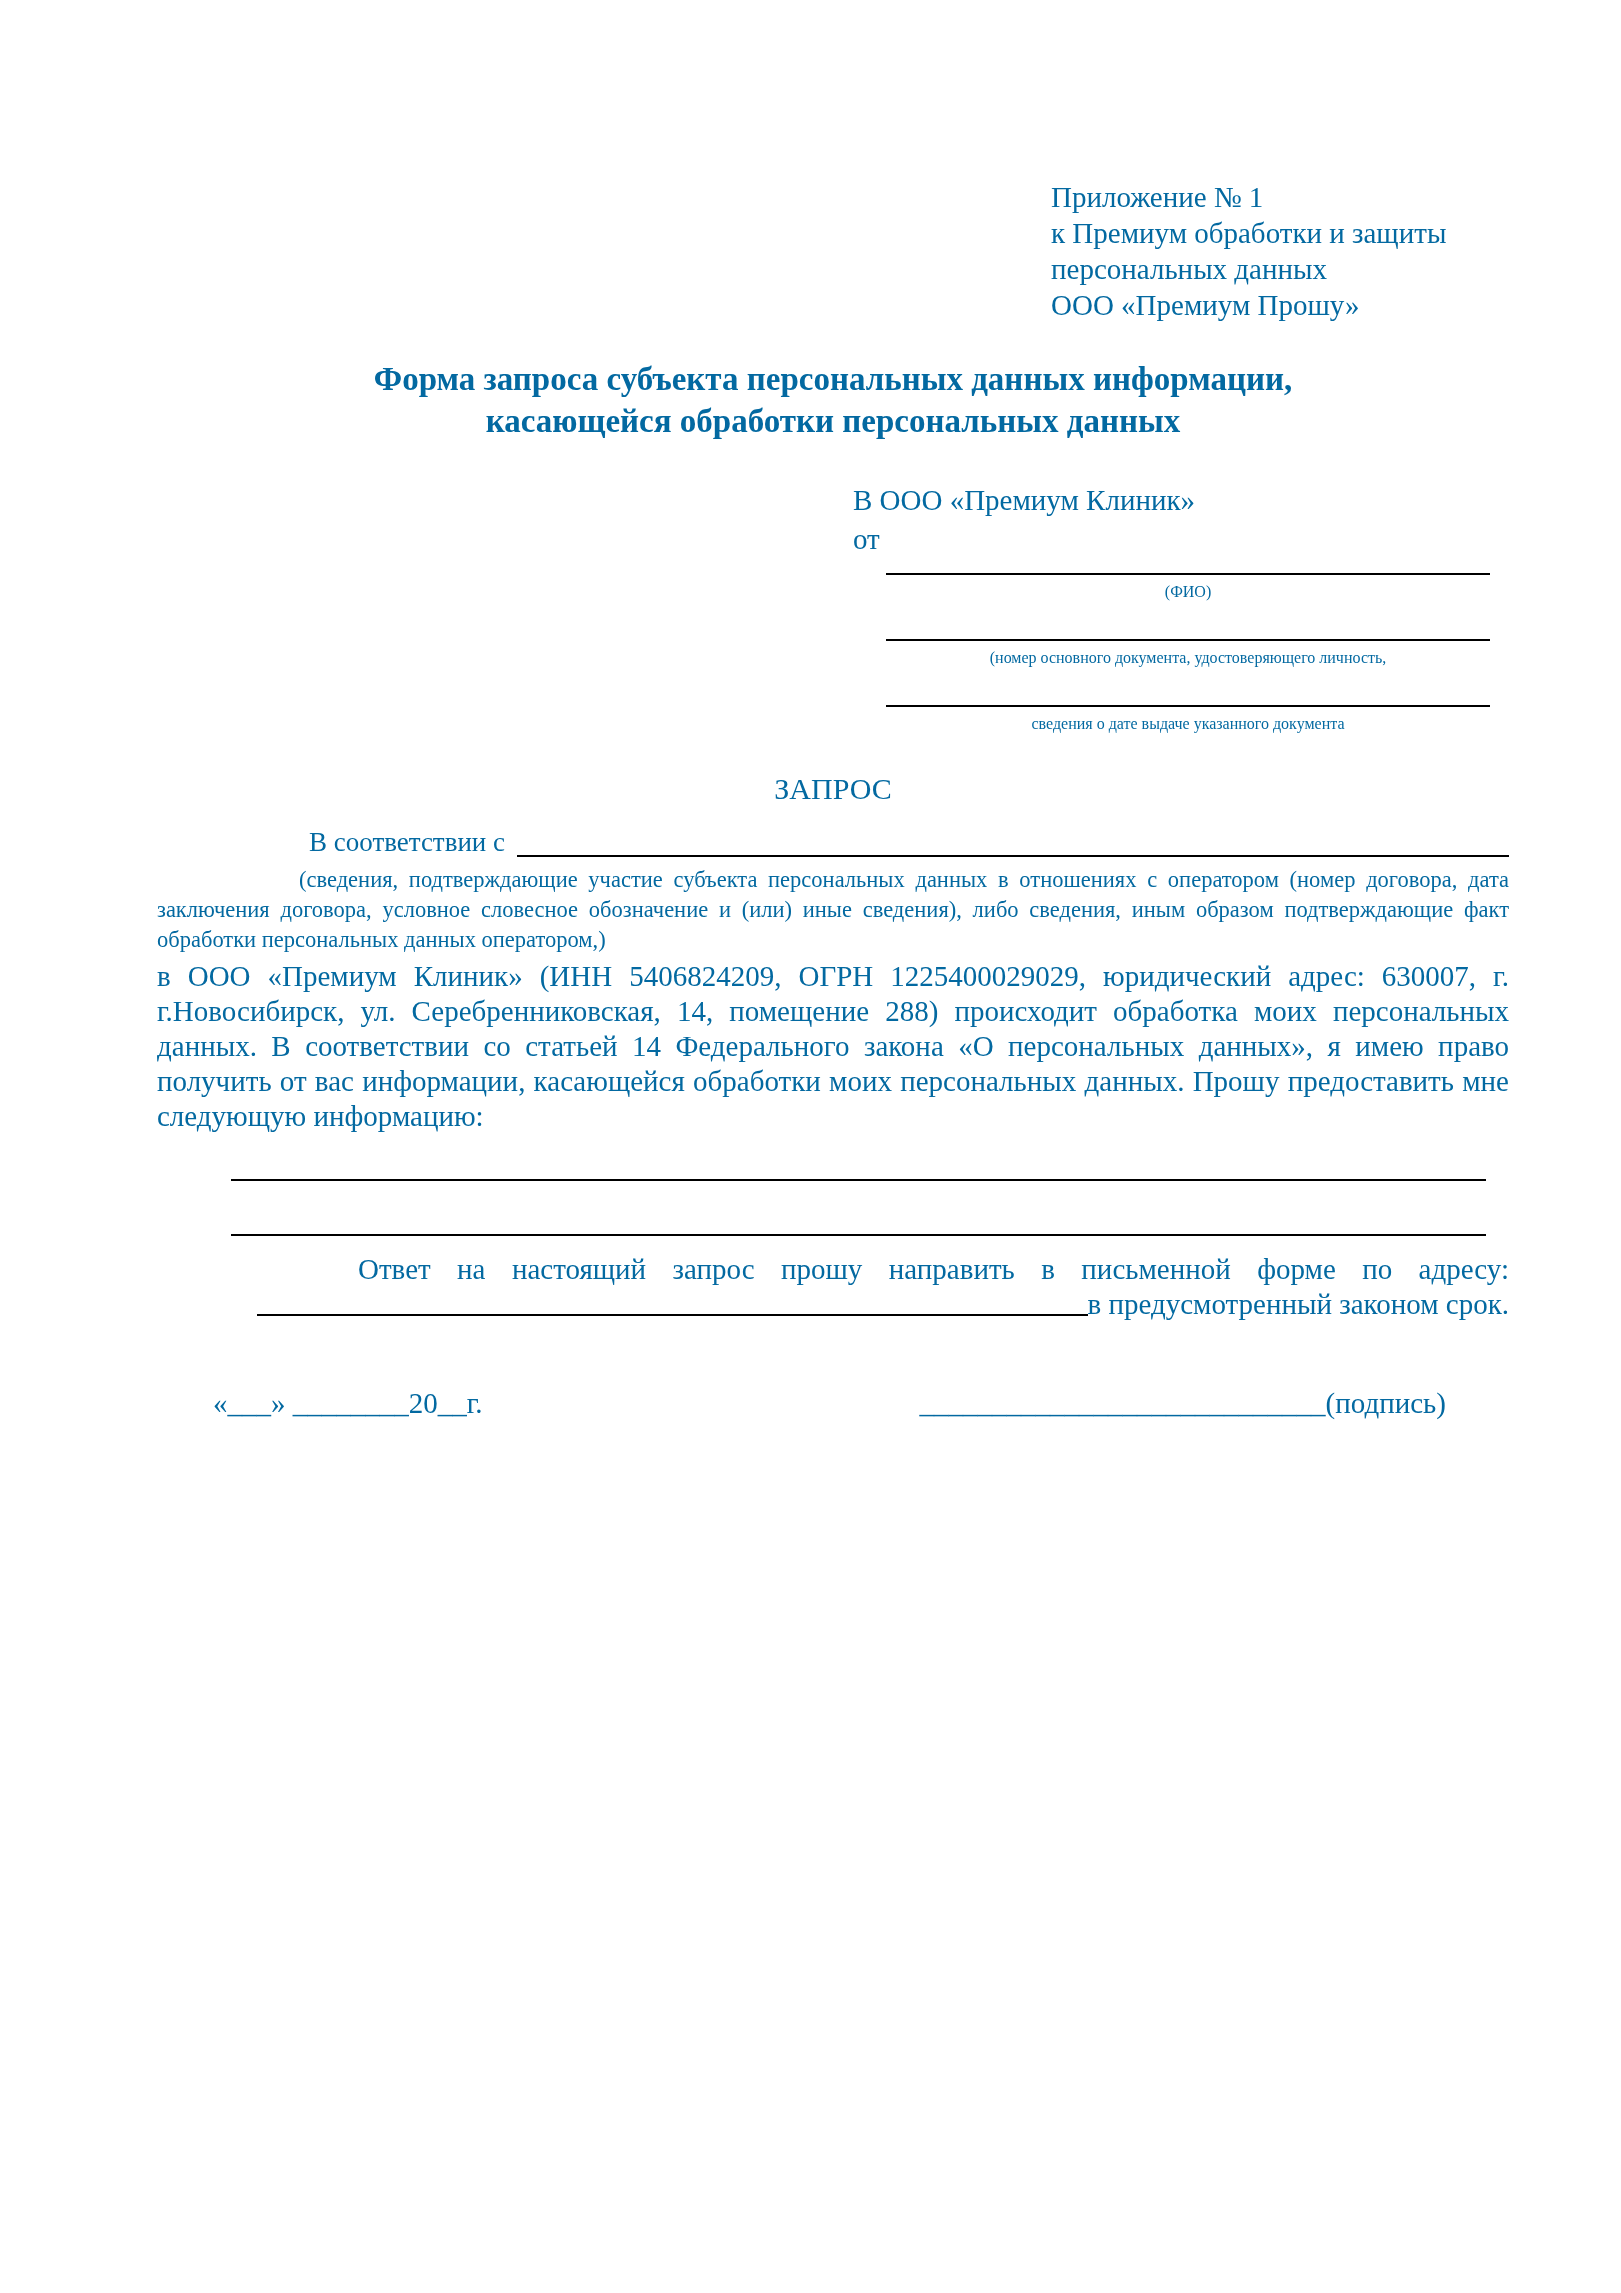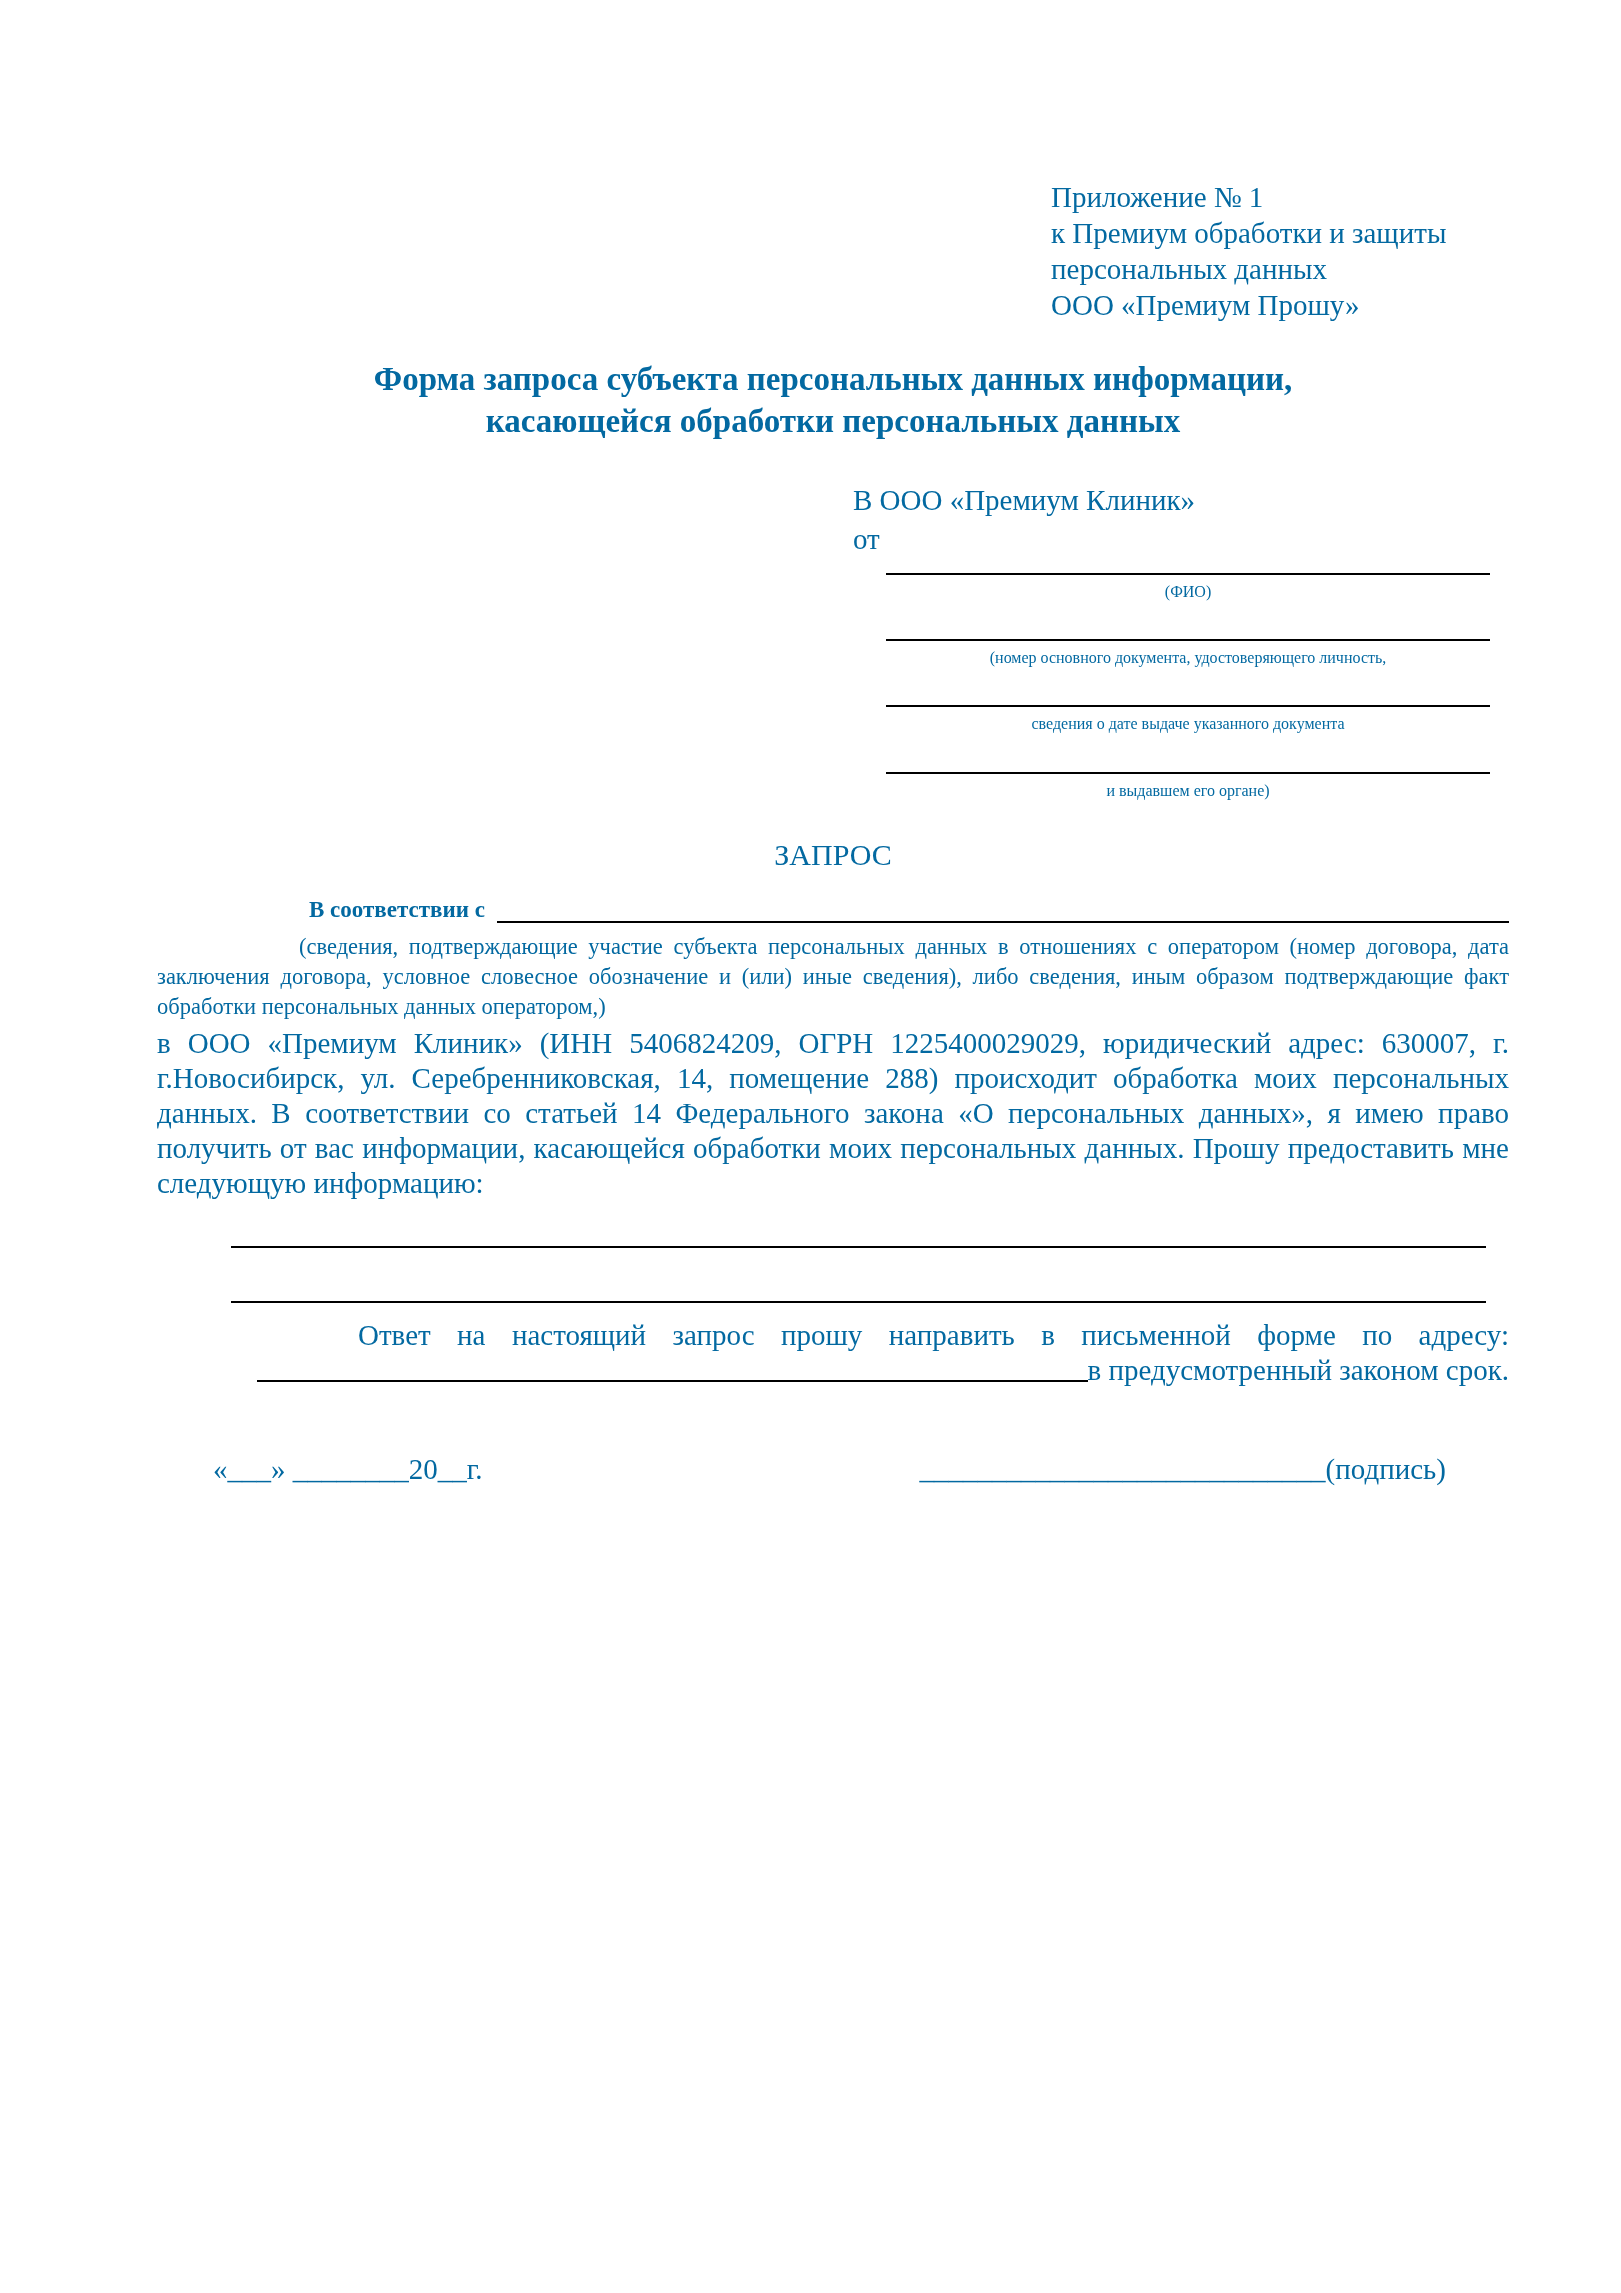--- a/index.html
+++ b/index.html
@@ -58,23 +58,22 @@
   .zapros {
     margin-top: 33px;
     text-align: center;
     font-size: 30px;
     line-height: 37px;
   }
   .intro-row {
     display: flex;
     margin-top: 17.6px;
     padding-left: 152px;
-    font-size: 23px;
+    font-size: 27px;
     line-height: 37px;
-    font-weight: bold;
   }
   .intro-row .rule-flex {
     flex: 1;
     border-bottom: 2.9px solid #000;
     margin-left: 11.8px;
     margin-bottom: 4.9px;
   }
   .footnote {
     margin-top: 3.9px;
     font-size: 22.5px;
@@ -154,24 +153,20 @@
       <div class="caption">(ФИО)</div>
     </div>
     <div class="field">
       <div class="rule"></div>
       <div class="caption">(номер основного документа, удостоверяющего личность,</div>
     </div>
     <div class="field">
       <div class="rule"></div>
       <div class="caption">сведения о дате выдаче указанного документа</div>
     </div>
-    <div class="field">
-      <div class="rule"></div>
-      <div class="caption">и выдавшем его органе)</div>
-    </div>
   </div>
 
   <div class="zapros">ЗАПРОС</div>
 
   <div class="intro-row">
     <span>В соответствии с</span>
     <span class="rule-flex"></span>
   </div>
 
   <div class="footnote">(сведения, подтверждающие участие субъекта персональных данных в отношениях с оператором (номер договора, дата заключения договора, условное словесное обозначение и (или) иные сведения), либо сведения, иным образом подтверждающие факт обработки персональных данных оператором,)</div>

